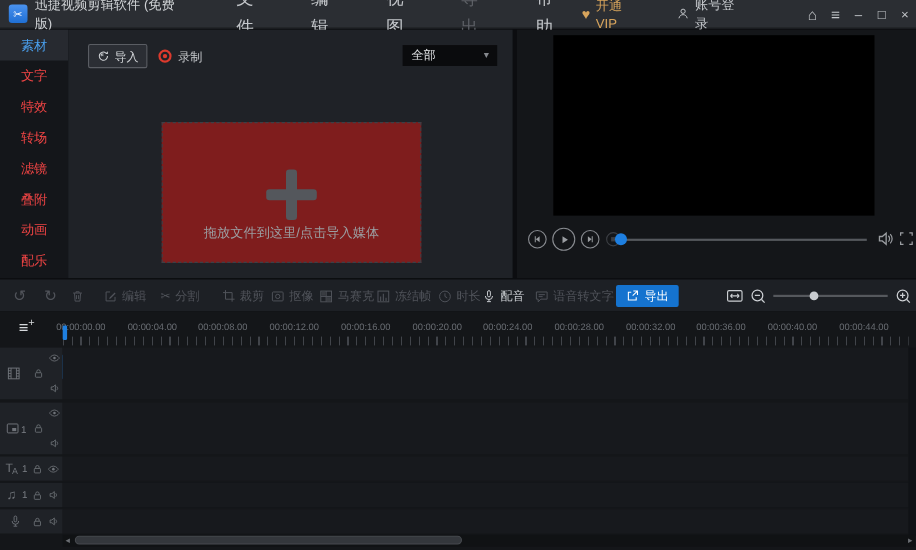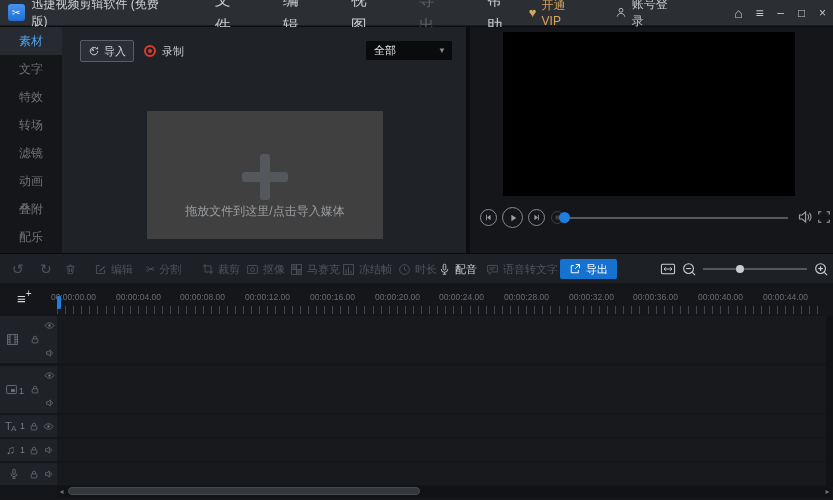--- a/index.html
+++ b/index.html
@@ -22,36 +22,36 @@
   .vip { display:flex; align-items:center; gap:5px; color:#d7a45c; font-size:12px; margin-right:34px; }
   .vip-heart { font-size:13px; }
   .login { display:flex; align-items:center; gap:5px; color:#c4c7cb; font-size:12px; margin-right:52px; }
   .win-ctl { display:flex; align-items:center; }
   .win-btn { width:21px; text-align:center; color:#c4c7cb; font-size:12px; line-height:26px; }
   .win-btn.home { font-size:14px; }
   .win-btn.appmenu { font-size:14px; }
 
   
   .sidebar { position:absolute; left:0; top:27px; width:62px; height:226px; background:#14161a; }
-  .side-item { height:28px; line-height:28px; text-align:center; font-size:12px; color:#737373; }
+  .side-item { height:28px; line-height:28px; text-align:center; font-size:12px; color:#ef4444; }
   .side-item.active { background:#272a30; color:#4aa0ef; }
 
   
   .media { position:absolute; left:62px; top:27px; width:404px; height:226px; background:#1f2227; }
   .tabs { display:flex; justify-content:center; padding-top:15px; }
   .tab { width:70px; height:21px; line-height:21px; text-align:center; font-size:11px; background:#34373d; color:#b4b7bb; margin:0 1px; cursor:pointer; }
   .tab.active { background:#1776d0; color:#fff; }
   .media-controls { position:relative; margin-top:13px; height:24px; }
   .btn-import { position:absolute; left:18px; top:0; width:54px; height:22px; border:1px solid #5a5d63; background:#2b2e34; color:#d0d3d6; font-size:11px; display:flex; align-items:center; justify-content:center; gap:4px; border-radius:2px; }
   .record { position:absolute; left:82px; top:0; height:22px; display:flex; align-items:center; gap:6px; font-size:11px; color:#c6c9cc;justify-content:space-between; }
   .rec-dot { width:12px; height:12px; border-radius:50%; border:2px solid #dc3a2d; position:relative; }
   .rec-dot::after { content:""; position:absolute; left:2px; top:2px; width:4px; height:4px; border-radius:50%; background:#dc3a2d; }
   .filter { position:absolute; right:14px; top:1px; width:86px; height:19px; background:#0a0b0d; display:flex; align-items:center; font-size:11px; color:#e3e5e7; padding-left:8px; }
   .filter-arrow { margin-left:auto; color:#85888d; font-size:8px; padding-right:6px; }
-  .dropzone { position:absolute; left:85px; top:84px; width:236px; height:128px; border:1px dashed #3d4046; background:#404040; }
+  .dropzone { position:absolute; left:85px; top:84px; width:236px; height:128px; border:1px dashed #3d4046; background:#7f1d1d; }
   .plus { position:absolute; left:50%; top:42px; width:46px; height:46px; transform:translateX(-50%); }
   .plus::before { content:""; position:absolute; left:0; top:18px; width:46px; height:10px; background:#54575c; border-radius:3px; }
   .plus::after { content:""; position:absolute; left:18px; top:0; width:10px; height:46px; background:#54575c; border-radius:3px; }
   .dz-text { position:absolute; bottom:18px; width:100%; text-align:center; font-size:12px; color:#9b9ea2; }
 
   
   .preview { position:absolute; left:470px; top:27px; width:363px; height:226px; background:#141619; }
   .video { position:absolute; left:33px; top:5px; width:292px; height:164px; background:#000; }
   .t-btn { position:absolute; border:1px solid #888b90; border-radius:50%; color:#9a9da1; display:flex; align-items:center; justify-content:center; }
   .t-prev { left:10px; top:182px; width:17px; height:17px; }
@@ -137,22 +137,22 @@
       </div>
     </div>
   </div>
 
   <div class="sidebar">
     <div class="side-item active">素材</div>
     <div class="side-item">文字</div>
     <div class="side-item">特效</div>
     <div class="side-item">转场</div>
     <div class="side-item">滤镜</div>
+    <div class="side-item">叠附</div>
     <div class="side-item">动画</div>
-    <div class="side-item">叠附</div>
     <div class="side-item">配乐</div>
   </div>
 
   <div class="media">
     <div class="media-controls">
       <div class="btn-import">
         <svg width="12" height="12" viewBox="0 0 16 16">
             <path d="M13 8a5 5 0 1 1-2.2-4.1" fill="none" stroke="currentColor" stroke-width="1.3"></path>
             <path d="M13.4 2.2v3.4h-3.4z" fill="currentColor"></path>
             <path d="M8 8L5.4 5.4M5.4 8.2V5.4h2.8" fill="none" stroke="currentColor" stroke-width="1.1"></path>

